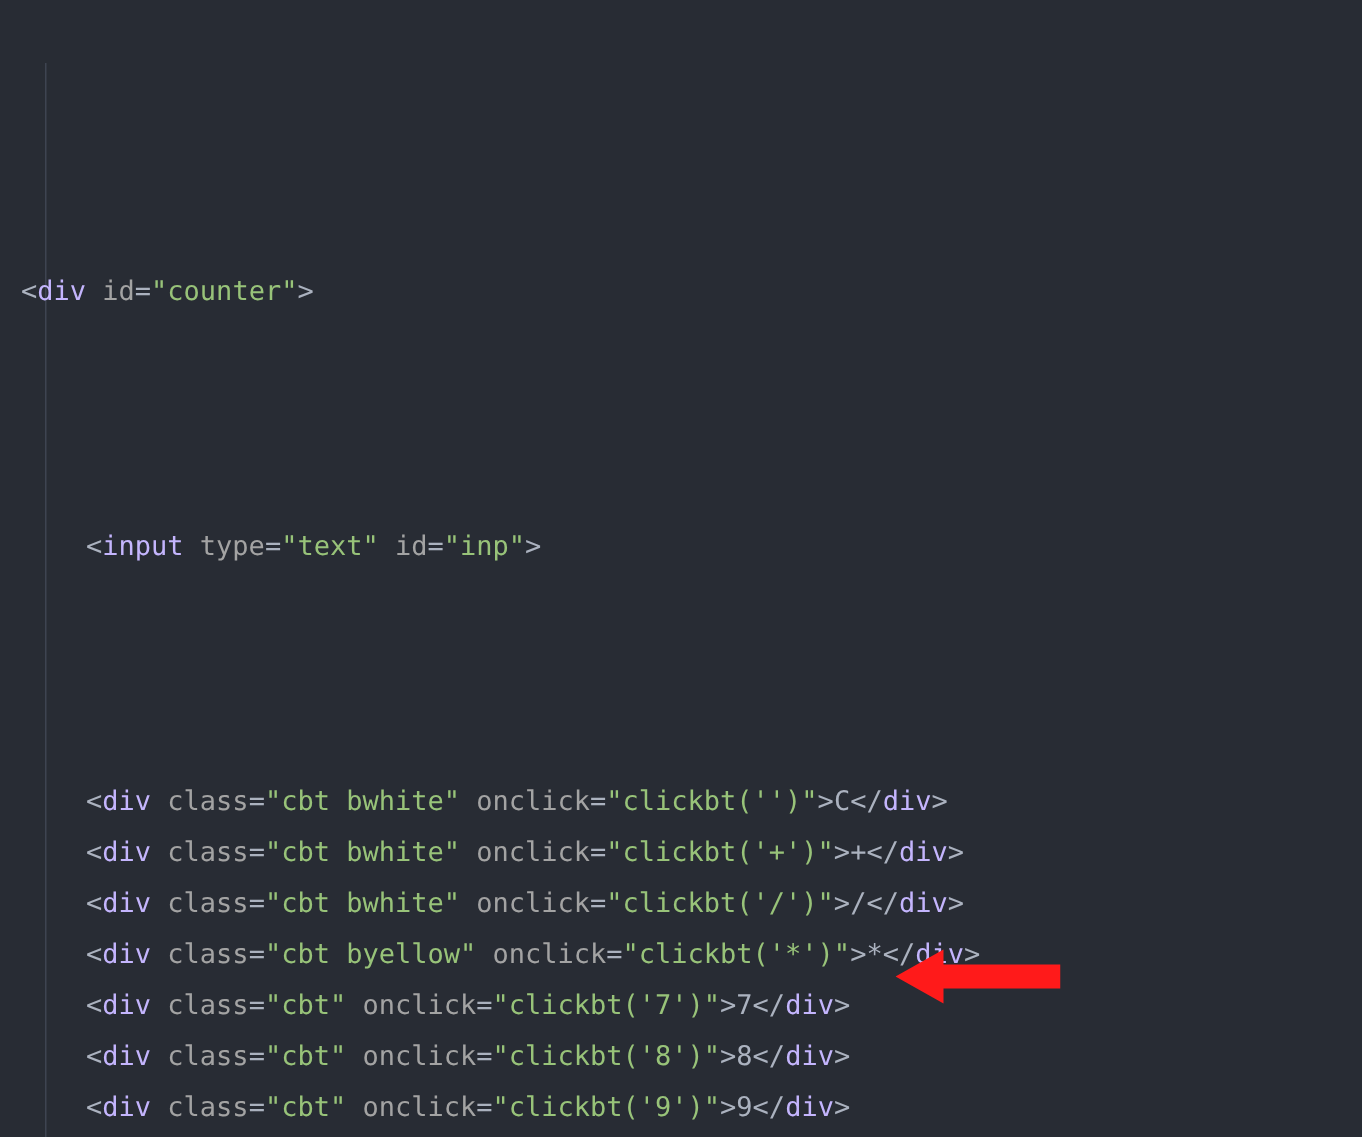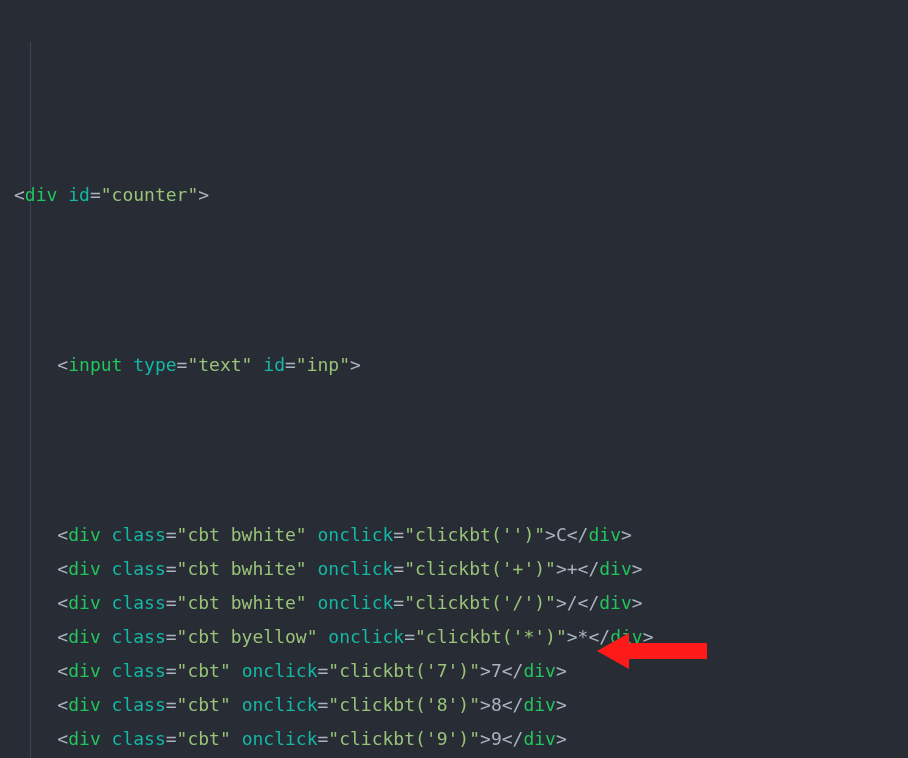--- a/index.html
+++ b/index.html
@@ -27,22 +27,22 @@
   }
   .guide {
     position: absolute;
     left: 30px;
     top: 42px;
     bottom: 42px;
     width: 1px;
     background: #3e4451;
   }
   .p-punc  { color: #abb2bf; }  
-  .p-tag   { color: #22c55e; }  
-  .p-attr  { color: #14b8a6; }  
+  .p-tag   { color: #c4b5fd; }  
+  .p-attr  { color: #a3a3a3; }  
   .p-str   { color: #98c379; }  
   .p-text  { color: #abb2bf; }  
   .arrow {
     position: absolute;
     left: 597px;
     top: 631px;
     width: 110px;
     height: 40px;
     pointer-events: none;
   }

